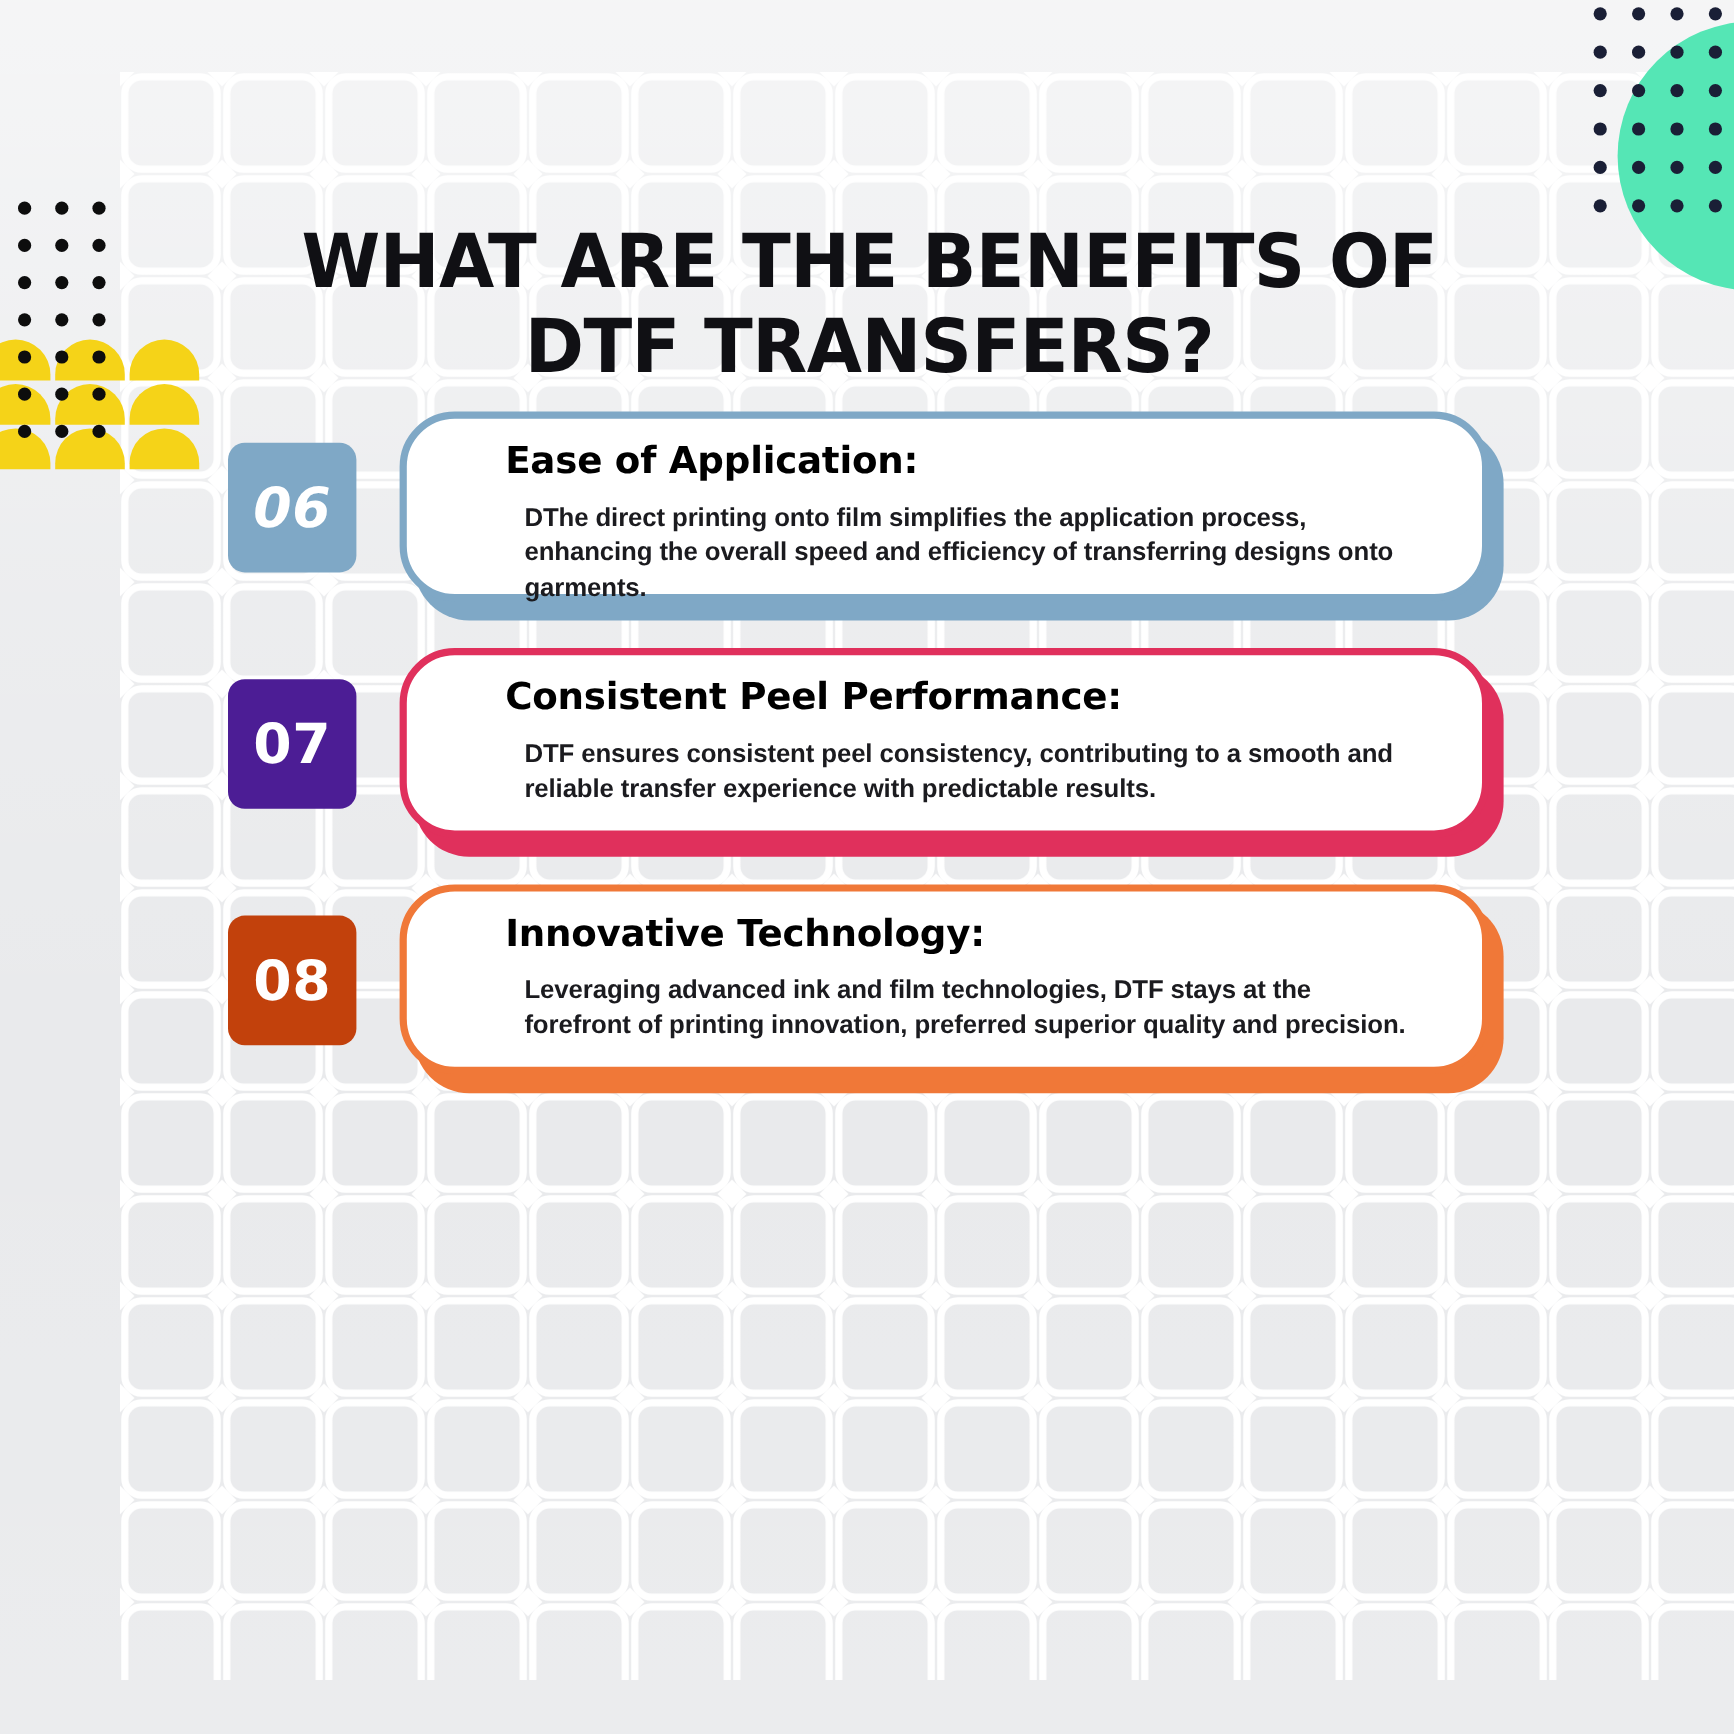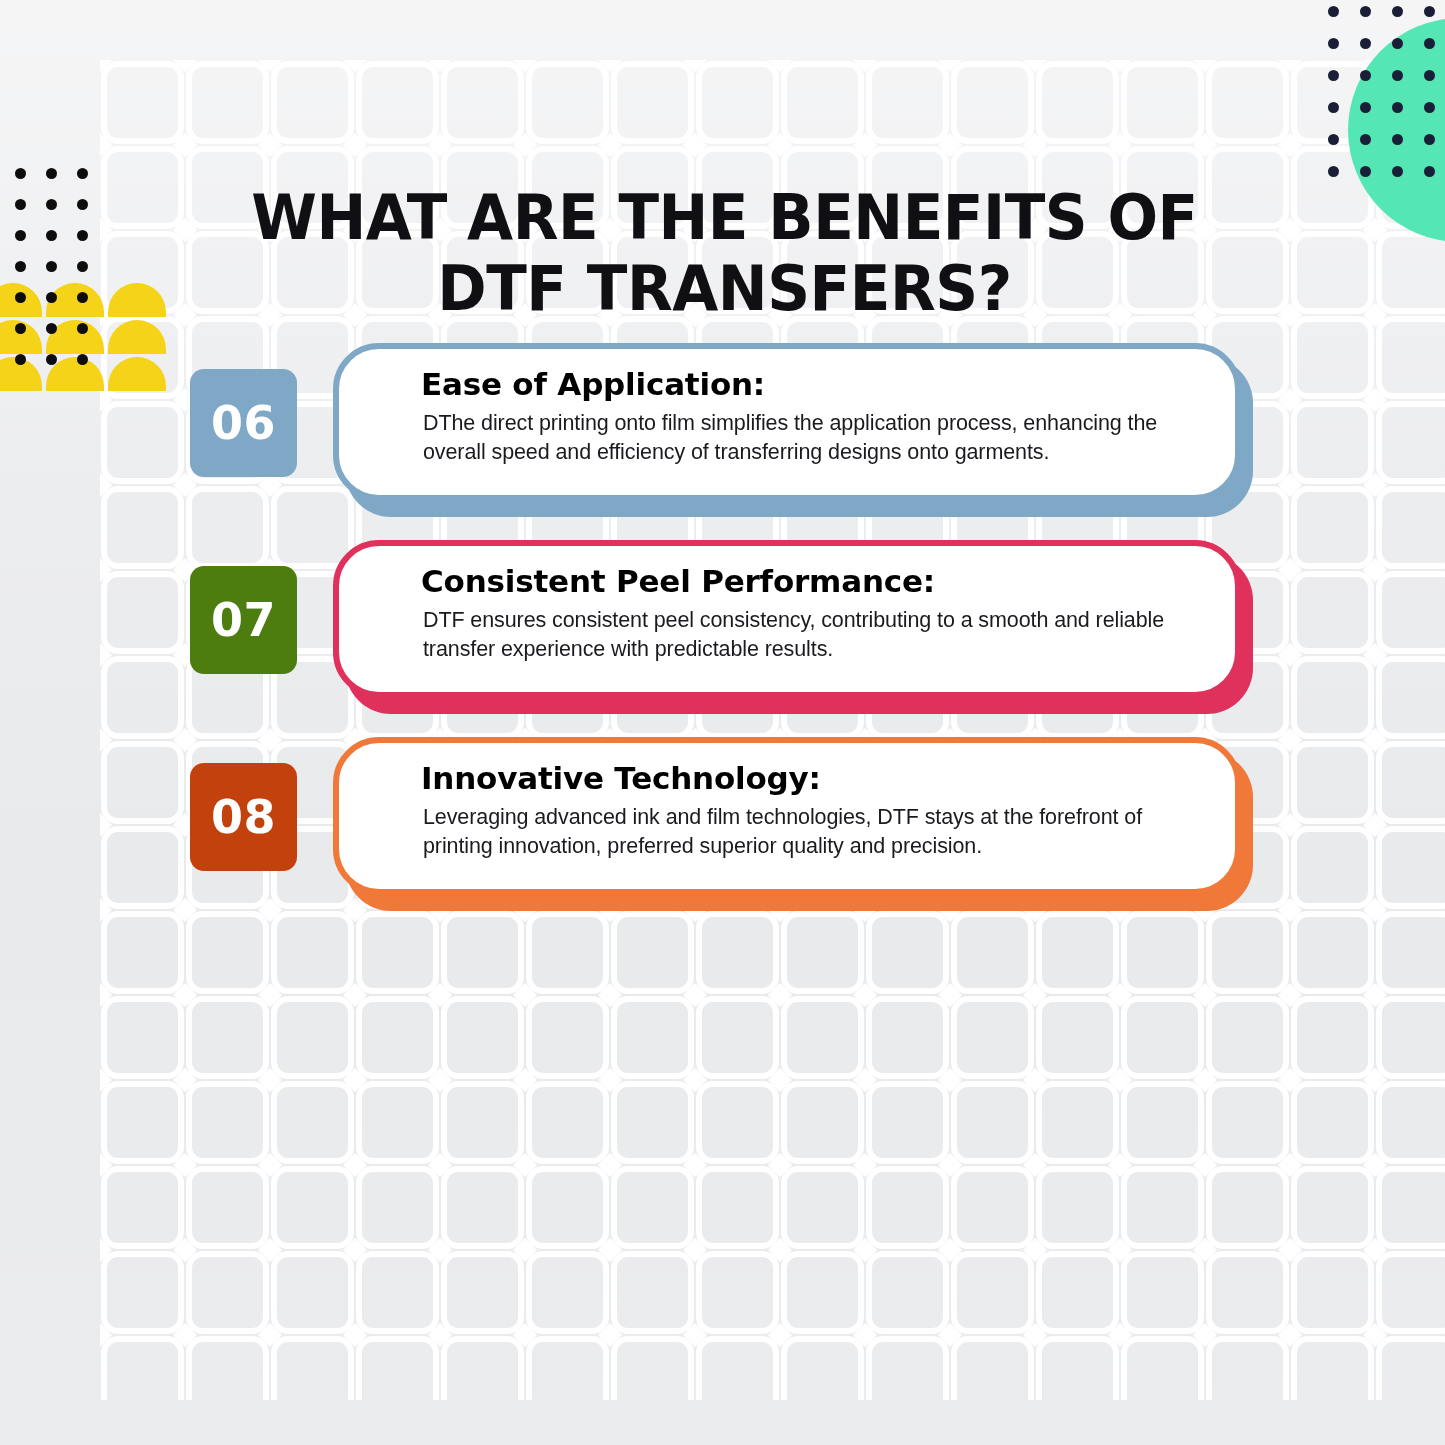--- a/index.html
+++ b/index.html
@@ -160,23 +160,24 @@
     color: #000000;
     letter-spacing: -0.2px;
     margin: 0 0 8px 0;
   }
 
   .card-body {
     font-family: "Liberation Sans", sans-serif;
     font-size: 21.5px;
     line-height: 1.36;
     color: #1b1b1f;
-    margin: 2px;
+    margin: 16px;
     max-width: 800px;
     letter-spacing: -0.1px;
+    font-weight: bold;
   }
 
   
   #footer-paragraph {
     position: absolute;
     left: 180px;
     top: 1025px;
     width: 1090px;
     text-align: center;
     font-family: "Liberation Sans", sans-serif;
@@ -268,30 +269,30 @@
       <span class="dot" style="left: 15px; top: 354px; width: 11px; height: 11px; background: rgb(13, 13, 13);"></span>
       <span class="dot" style="left: 46px; top: 354px; width: 11px; height: 11px; background: rgb(13, 13, 13);"></span>
       <span class="dot" style="left: 77px; top: 354px; width: 11px; height: 11px; background: rgb(13, 13, 13);"></span>
     </div>
 
   <div id="content">
 
     <h1 id="page-title">WHAT ARE THE BENEFITS OF DTF TRANSFERS?</h1>
 
     <div class="card-row r0">
-      <div class="badge" style="background: rgb(127, 168, 198);">06</div>
+      <div class="badge" style="background: rgb(127, 168, 198); font-style: italic;">06</div>
       <div class="card-shadow" style="background: rgb(127, 168, 198);"></div>
       <div class="card" style="border-color: rgb(127, 168, 198);">
         <p class="card-title">Ease of Application:</p>
         <p class="card-body">DThe direct printing onto film simplifies the application process, enhancing the overall speed and efficiency of transferring designs onto garments.</p>
       </div>
     </div>
 
     <div class="card-row r1">
-      <div class="badge" style="background: #4d7c0f;">07</div>
+      <div class="badge" style="background: #4c1d95;">07</div>
       <div class="card-shadow" style="background: rgb(224, 48, 92);"></div>
       <div class="card" style="border-color: rgb(224, 48, 92);">
         <p class="card-title">Consistent Peel Performance:</p>
         <p class="card-body">DTF ensures consistent peel consistency, contributing to a smooth and reliable transfer experience with predictable results.</p>
       </div>
     </div>
 
     <div class="card-row r2">
       <div class="badge" style="background: #c2410c;">08</div>
       <div class="card-shadow" style="background: rgb(240, 120, 56);"></div>

